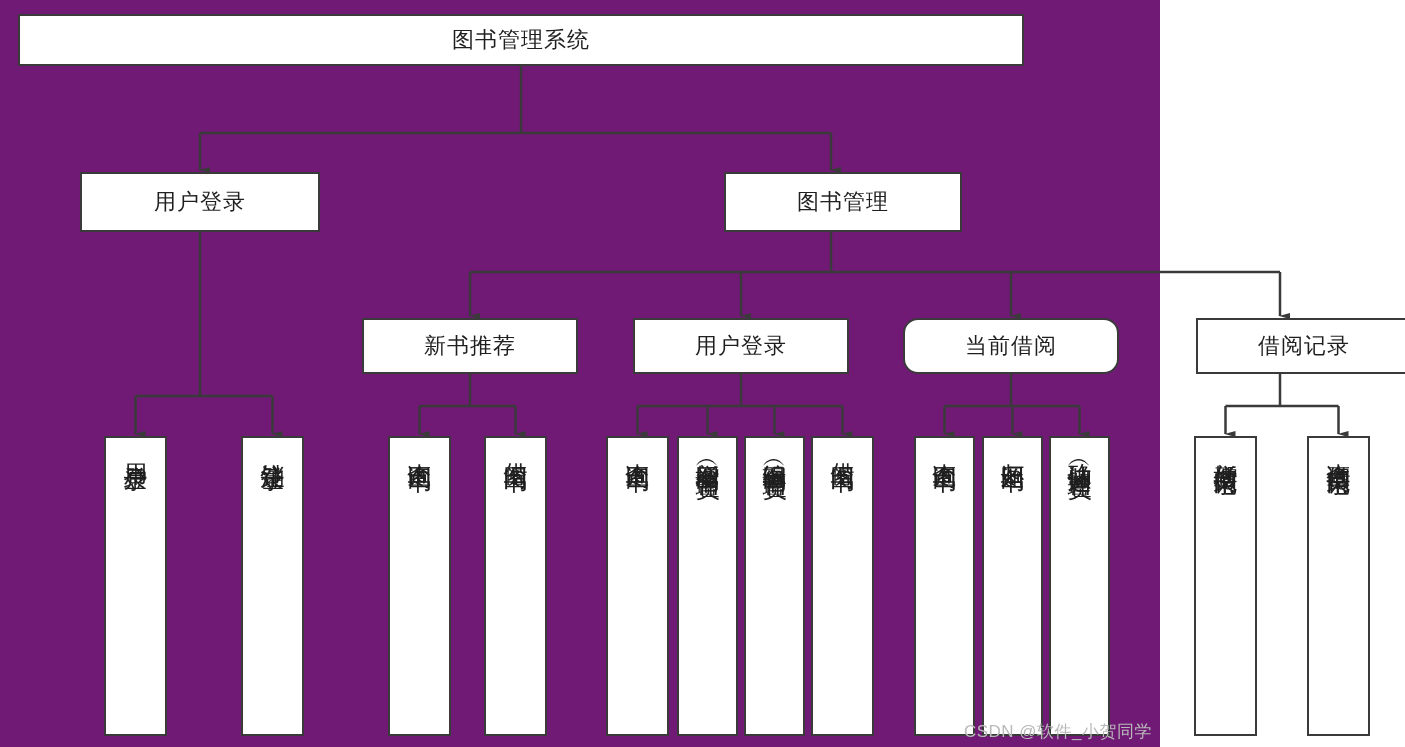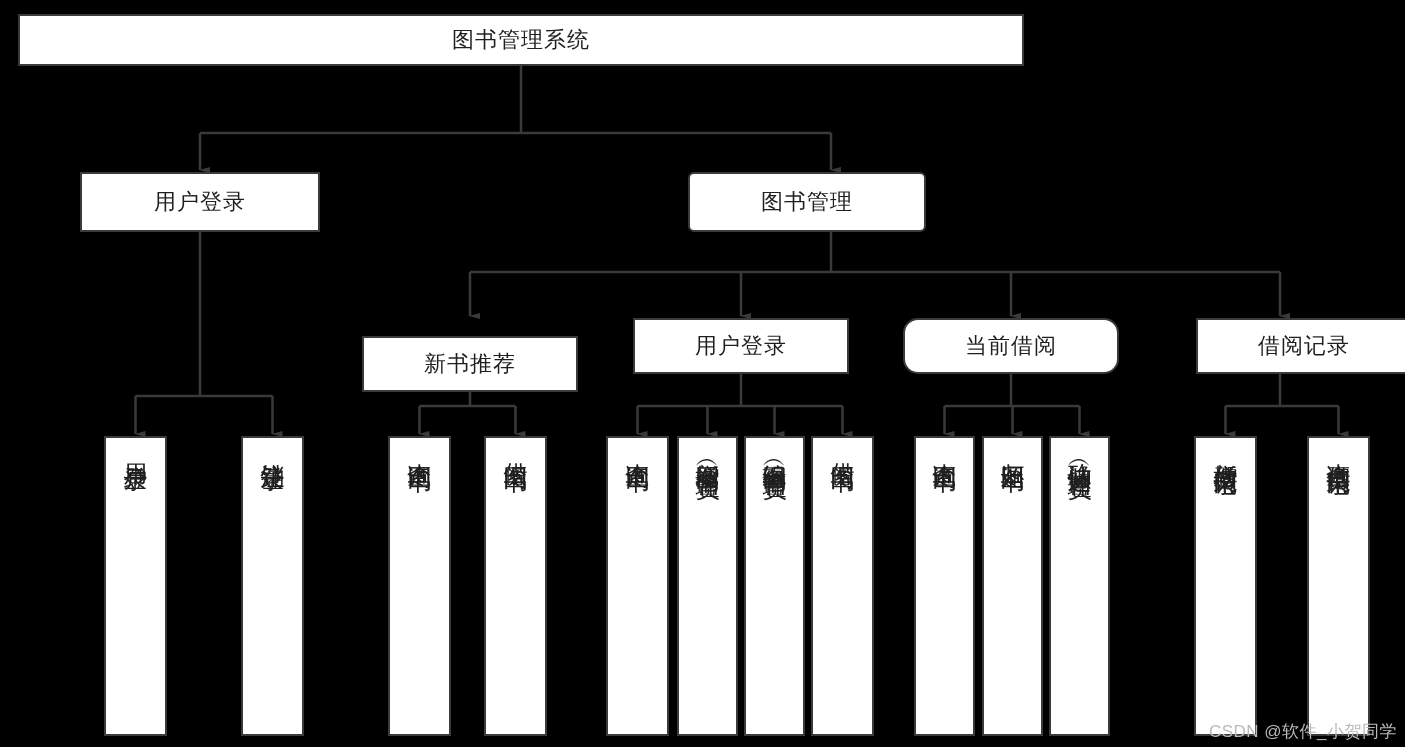--- a/index.html
+++ b/index.html
@@ -8,23 +8,23 @@
     background: #ffffff;
   }
   body {
     width: 1405px;
     height: 747px;
     font-family: "Liberation Sans", sans-serif;
     overflow: hidden;
   }
   #diagram-root {
     position: relative;
-    width: 1405px;
+    width: 1160px;
     height: 747px;
-    background: #000000;
+    background: #701a75;
   }
   .node {
     position: absolute;
     box-sizing: border-box;
     border: 2px solid #3a3a3a;
     background: #ffffff;
     display: flex;
     align-items: center;
     justify-content: center;
     color: #1f1f1f;
@@ -118,24 +118,24 @@
       </g>
   </svg>
 
   <div id="nodes-layer">
       <div class="node horiz" style="left: 18px; top: 14px; width: 1006px; height: 52px; border-color: rgb(58, 58, 58); color: rgb(31, 31, 31);">
         <span class="hlabel">图书管理系统</span>
       </div>
       <div class="node horiz" style="left: 80px; top: 172px; width: 240px; height: 60px; border-color: rgb(58, 58, 58); color: rgb(31, 31, 31);">
         <span class="hlabel">用户登录</span>
       </div>
-      <div class="node horiz" style="left: 688px; top: 172px; width: 238px; height: 60px; border-color: rgb(58, 58, 58); color: rgb(31, 31, 31); border-radius: 6px;">
+      <div class="node horiz" style="left: 724px; top: 172px; width: 238px; height: 60px; border-color: rgb(58, 58, 58); color: rgb(31, 31, 31);">
         <span class="hlabel">图书管理</span>
       </div>
-      <div class="node horiz" style="left: 362px; top: 336px; width: 216px; height: 56px; border-color: rgb(58, 58, 58); color: rgb(31, 31, 31);">
+      <div class="node horiz" style="left: 362px; top: 318px; width: 216px; height: 56px; border-color: rgb(58, 58, 58); color: rgb(31, 31, 31);">
         <span class="hlabel">新书推荐</span>
       </div>
       <div class="node horiz" style="left: 633px; top: 318px; width: 216px; height: 56px; border-color: rgb(58, 58, 58); color: rgb(31, 31, 31);">
         <span class="hlabel">用户登录</span>
       </div>
       <div class="node horiz" style="left: 903px; top: 318px; width: 216px; height: 56px; border-color: rgb(58, 58, 58); color: rgb(31, 31, 31); border-radius: 15px;">
         <span class="hlabel">当前借阅</span>
       </div>
       <div class="node horiz" style="left: 1196px; top: 318px; width: 216px; height: 56px; border-color: rgb(58, 58, 58); color: rgb(31, 31, 31);">
         <span class="hlabel">借阅记录</span>

